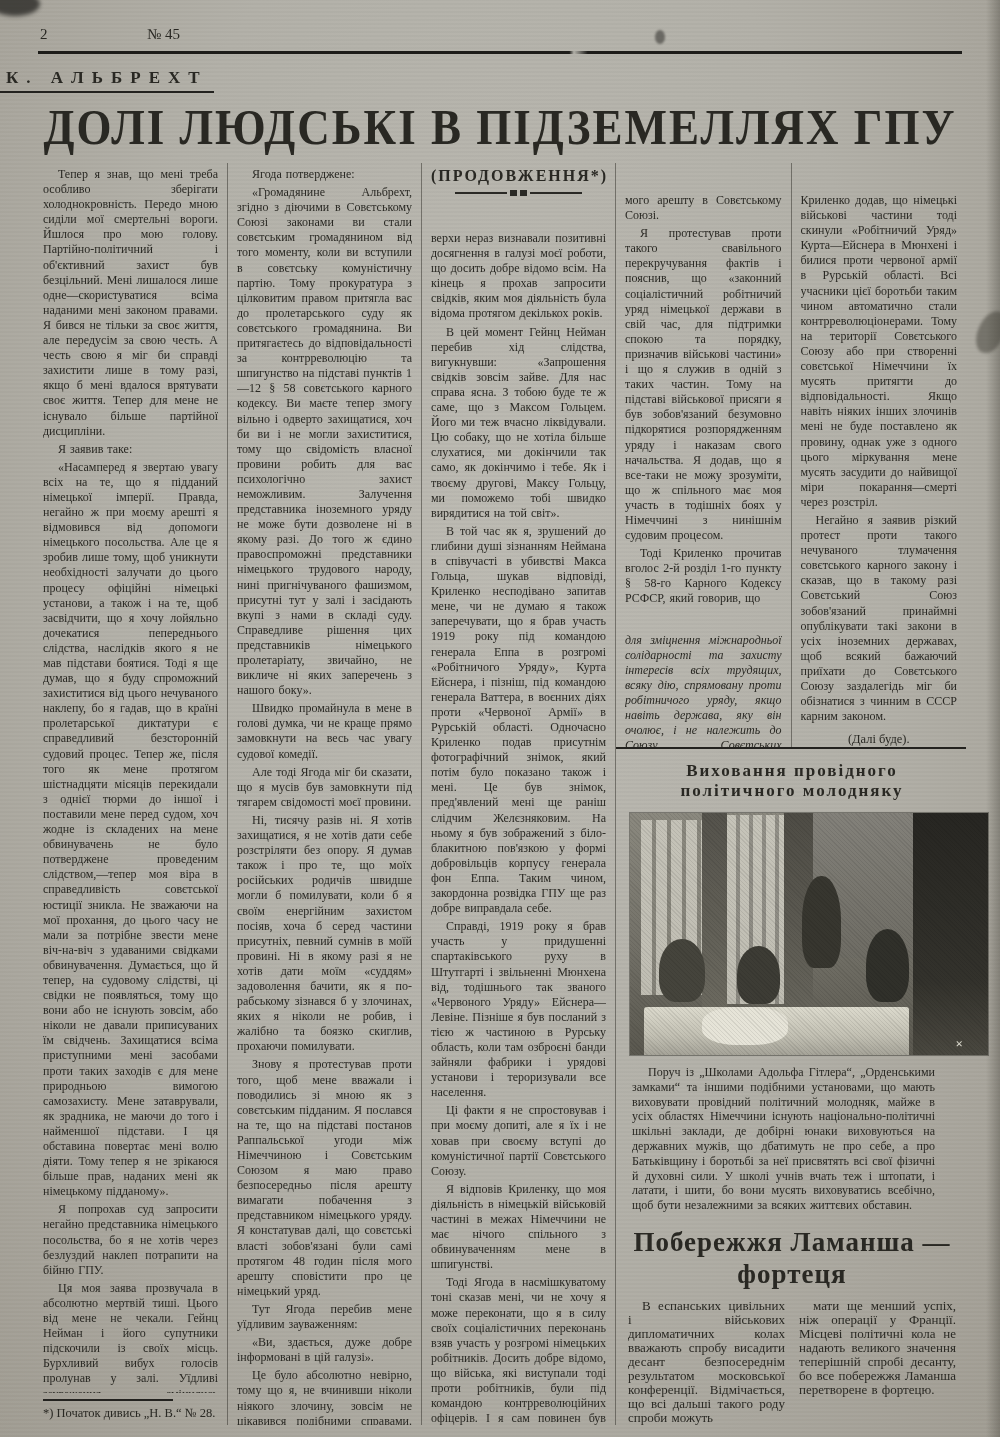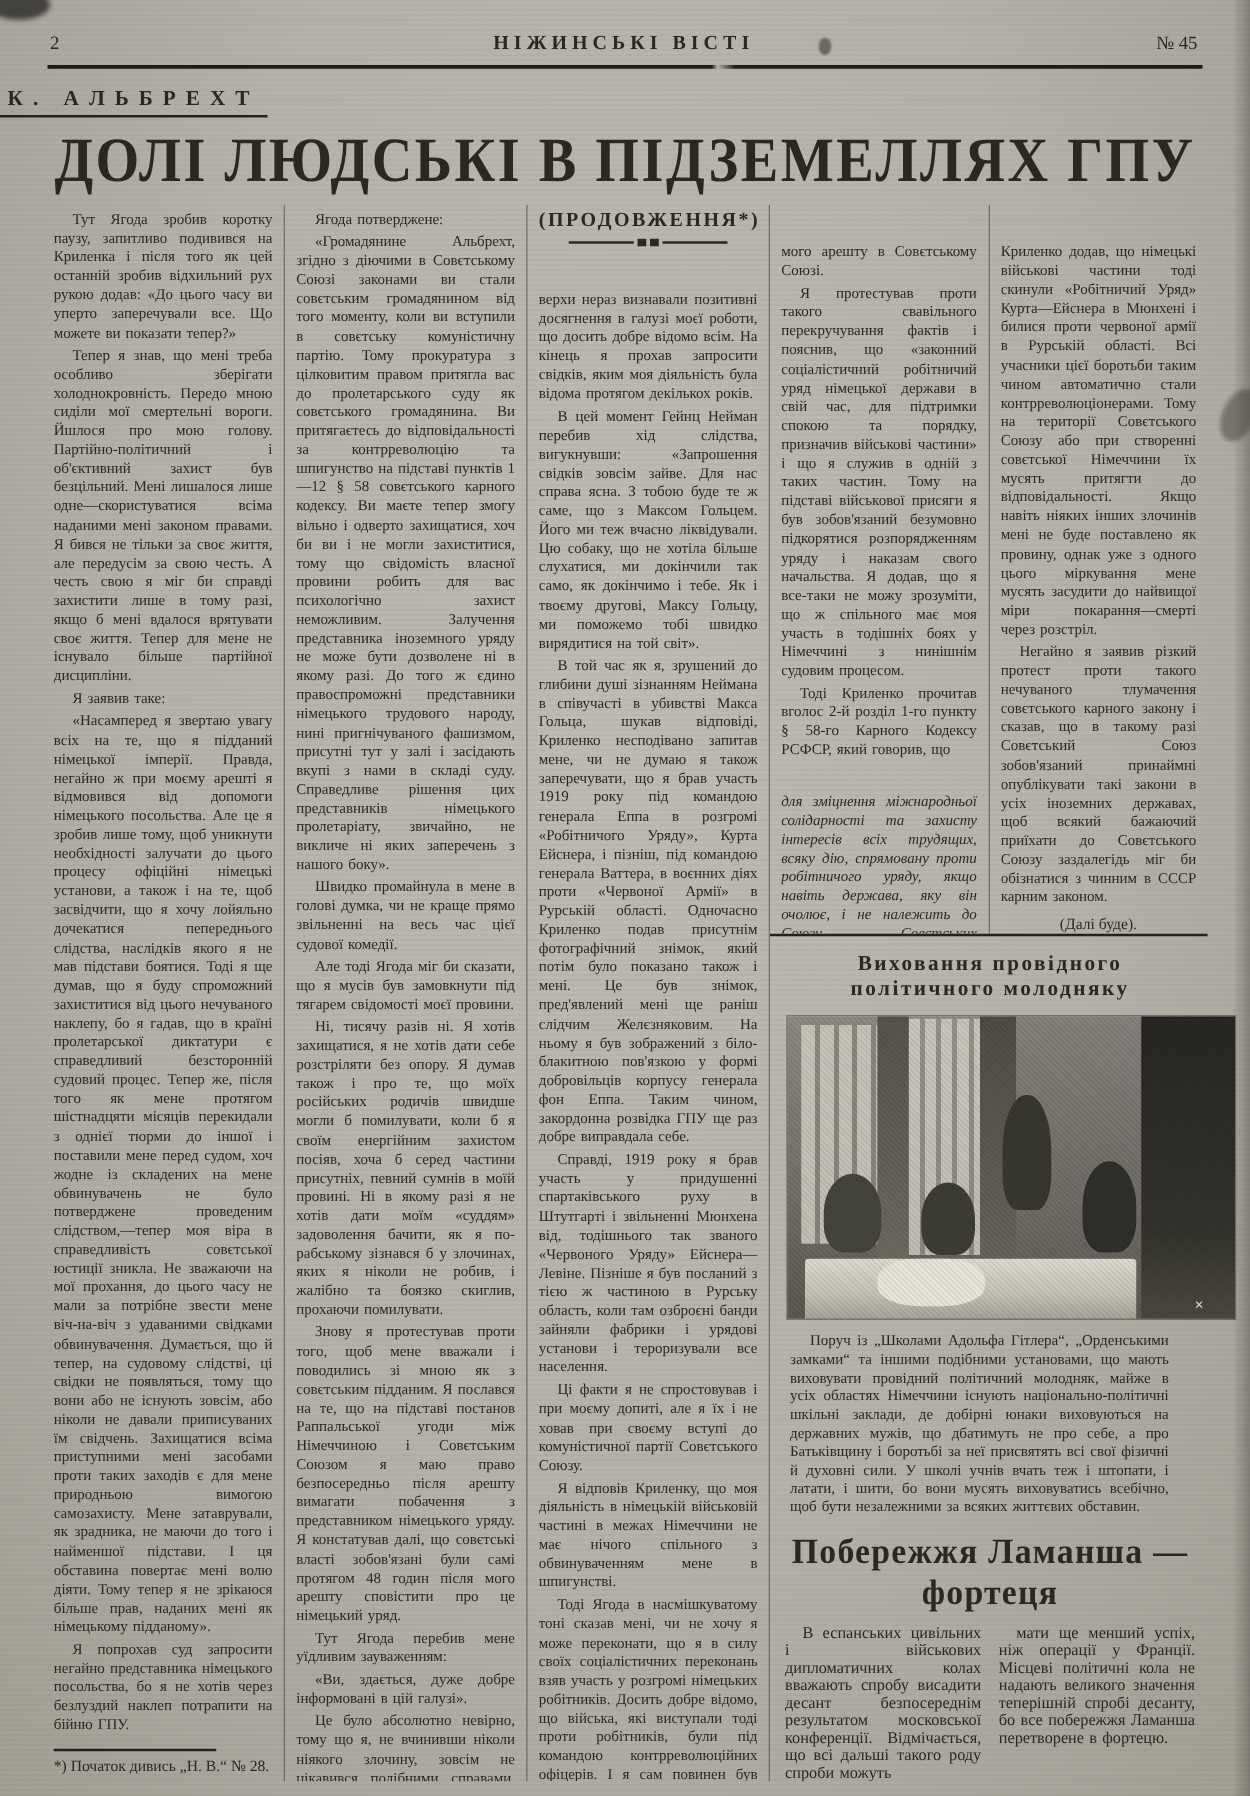--- a/index.html
+++ b/index.html
@@ -90,51 +90,49 @@
 <body>
 
 <div class="page">
   <div class="smudge-tl"></div>
   <div class="smudge-top"></div>
   <div class="blotch-right"></div>
   <div class="edge-shadow"></div>
 
   <div class="header">
     <span class="pagenum">2</span>
-    <span class="masthead">НІЖИНСЬКІ ВІСТІ</span>
     <span class="issue">№ 45</span>
   </div>
   <div class="header-rule"></div>
 
   <div class="byline-wrap">
     <span class="byline">К. АЛЬБРЕХТ</span>
   </div>
   <div class="headline">ДОЛІ ЛЮДСЬКІ В ПІДЗЕМЕЛЛЯХ ГПУ</div>
 
   <div class="content">
     <div class="col">
       <div class="col-body">
-          <p>Тут Ягода зробив коротку паузу, запитливо подивився на Криленка і після того як цей останній зробив відхильний рух рукою додав: «До цього часу ви уперто заперечували все. Що можете ви показати тепер?»</p>
           <p>Тепер я знав, що мені треба особливо зберігати холоднокровність. Передо мною сиділи мої смертельні вороги. Йшлося про мою голову. Партійно-політичний і об'єктивний захист був безцільний. Мені лишалося лише одне—скористуватися всіма наданими мені законом правами. Я бився не тільки за своє життя, але передусім за свою честь. А честь свою я міг би справді захистити лише в тому разі, якщо б мені вдалося врятувати своє життя. Тепер для мене не існувало більше партійної дисципліни.</p>
           <p>Я заявив таке:</p>
           <p>«Насамперед я звертаю увагу всіх на те, що я підданий німецької імперії. Правда, негайно ж при моєму арешті я відмовився від допомоги німецького посольства. Але це я зробив лише тому, щоб уникнути необхідності залучати до цього процесу офіційні німецькі установи, а також і на те, щоб засвідчити, що я хочу лойяльно дочекатися пепереднього слідства, наслідків якого я не мав підстави боятися. Тоді я ще думав, що я буду спроможний захиститися від цього нечуваного наклепу, бо я гадав, що в країні пролетарської диктатури є справедливий безсторонній судовий процес. Тепер же, після того як мене протягом шістнадцяти місяців перекидали з однієї тюрми до іншої і поставили мене перед судом, хоч жодне із складених на мене обвинувачень не було потверджене проведеним слідством,—тепер моя віра в справедливість совєтської юстиції зникла. Не зважаючи на мої прохання, до цього часу не мали за потрібне звести мене віч-на-віч з удаваними свідками обвинувачення. Думається, що й тепер, на судовому слідстві, ці свідки не появляться, тому що вони або не існують зовсім, або ніколи не давали приписуваних їм свідчень. Захищатися всіма приступними мені засобами проти таких заходів є для мене природньою вимогою самозахисту. Мене затаврували, як зрадника, не маючи до того і найменшої підстави. І ця обставина повертає мені волю діяти. Тому тепер я не зрікаюся більше прав, наданих мені як німецькому підданому».</p>
           <p>Я попрохав суд запросити негайно представника німецького посольства, бо я не хотів через безлуздий наклеп потрапити на бійню ГПУ.</p>
           <p>Ця моя заява прозвучала в абсолютно мертвій тиші. Цього від мене не чекали. Гейнц Нейман і його супутники підскочили із своїх місць. Бурхливий вибух голосів пролунав у залі. Уїдливі зауваження змінились погрозливими вигуками. Минуло чимало часу, поки загальне хвилювання уляглося.</p>
         </div>
       <div class="footnote-block">
         <div class="footnote-rule"></div>
         <div class="footnote">*) Початок дивись „Н. В.“ № 28.</div>
       </div>
     </div>
 
     <div class="col">
       <div class="col-body">
           <p>Ягода потверджене:</p>
           <p>«Громадянине Альбрехт, згідно з діючими в Совєтському Союзі законами ви стали совєтським громадянином від того моменту, коли ви вступили в совєтську комуністичну партію. Тому прокуратура з цілковитим правом притягла вас до пролетарського суду як совєтського громадянина. Ви притягаєтесь до відповідальності за контрреволюцію та шпигунство на підставі пунктів 1—12 § 58 совєтського карного кодексу. Ви маєте тепер змогу вільно і одверто захищатися, хоч би ви і не могли захиститися, тому що свідомість власної провини робить для вас психологічно захист неможливим. Залучення представника іноземного уряду не може бути дозволене ні в якому разі. До того ж єдино правоспроможні представники німецького трудового народу, нині пригнічуваного фашизмом, присутні тут у залі і засідають вкупі з нами в складі суду. Справедливе рішення цих представників німецького пролетаріату, звичайно, не викличе ні яких заперечень з нашого боку».</p>
-          <p>Швидко промайнула в мене в голові думка, чи не краще прямо звільненні на весь час цієї судової комедії.</p>
+          <p>Швидко промайнула в мене в голові думка, чи не краще прямо замовкнути на весь час увагу судової комедії.</p>
           <p>Але тоді Ягода міг би сказати, що я мусів був замовкнути під тягарем свідомості моєї провини.</p>
           <p>Ні, тисячу разів ні. Я хотів захищатися, я не хотів дати себе розстріляти без опору. Я думав також і про те, що моїх російських родичів швидше могли б помилувати, коли б я своїм енергійним захистом посіяв, хоча б серед частини присутніх, певний сумнів в моїй провині. Ні в якому разі я не хотів дати моїм «суддям» задоволення бачити, як я по-рабському зізнався б у злочинах, яких я ніколи не робив, і жалібно та боязко скиглив, прохаючи помилувати.</p>
           <p>Знову я протестував проти того, щоб мене вважали і поводились зі мною як з совєтським підданим. Я послався на те, що на підставі постанов Раппальської угоди між Німеччиною і Совєтським Союзом я маю право безпосередньо після арешту вимагати побачення з представником німецького уряду. Я констатував далі, що совєтські власті зобов'язані були самі протягом 48 годин після мого арешту сповістити про це німецький уряд.</p>
           <p>Тут Ягода перебив мене уїдливим зауваженням:</p>
           <p>«Ви, здається, дуже добре інформовані в цій галузі».</p>
           <p>Це було абсолютно невірно, тому що я, не вчинивши ніколи ніякого злочину, зовсім не цікавився подібними справами. Справді ж мене в цьому питанні інформували мої німецькі товариші, коли вони відвідали мене в Сокольніческій тюрмі. Вони самі мені радили, на випадок погіршення мого становища, скористуватися з цього засобу без будьяких вагань.</p>
         </div>
     </div>
 
     <div class="col">

